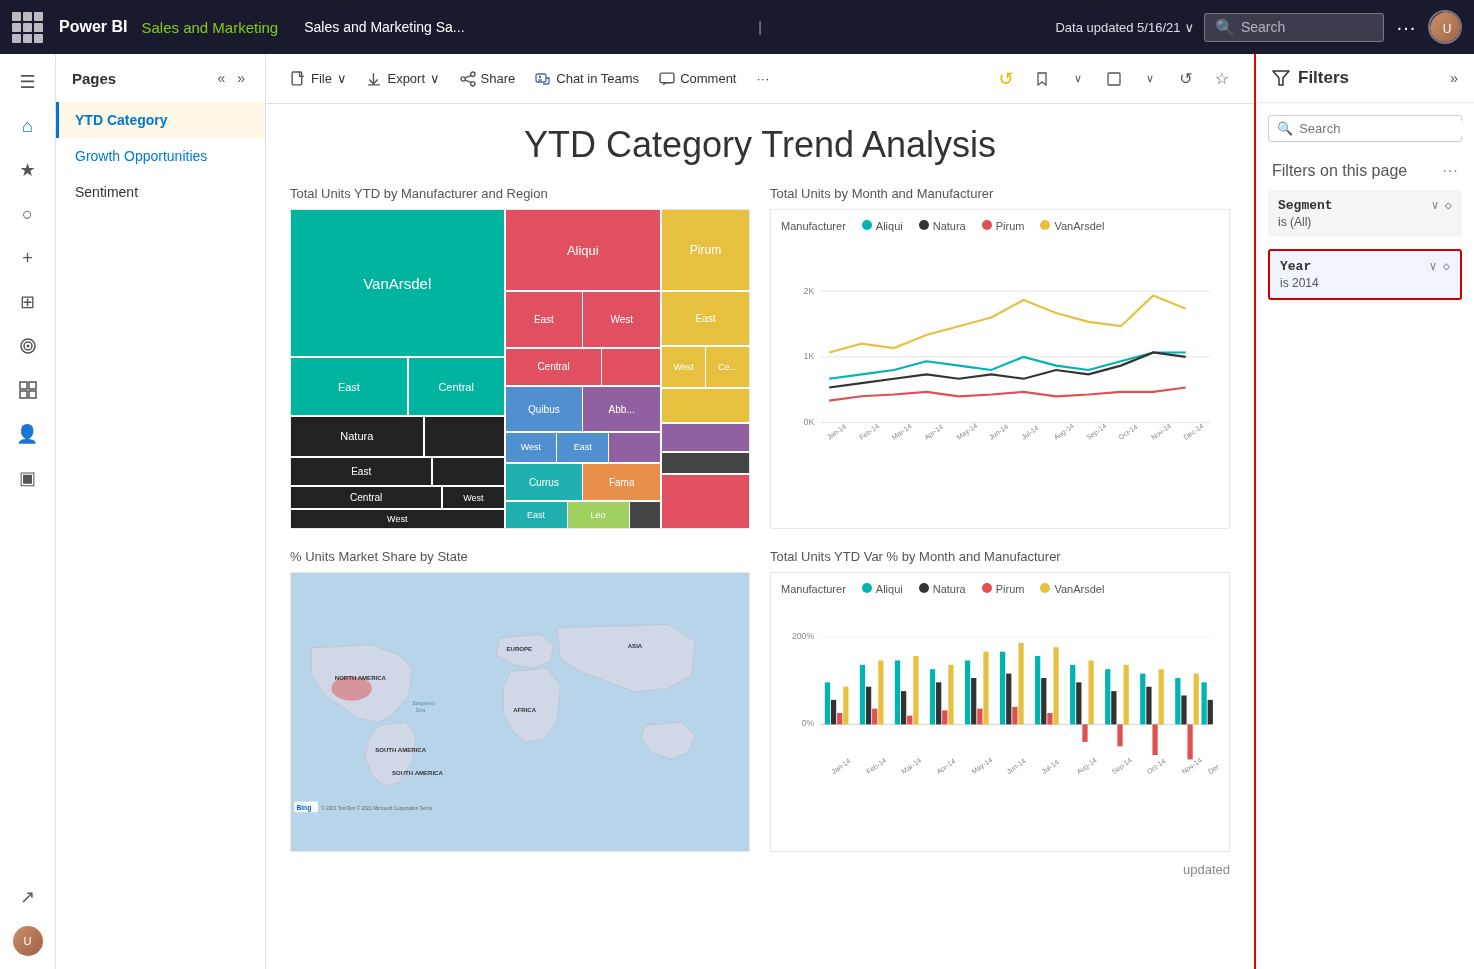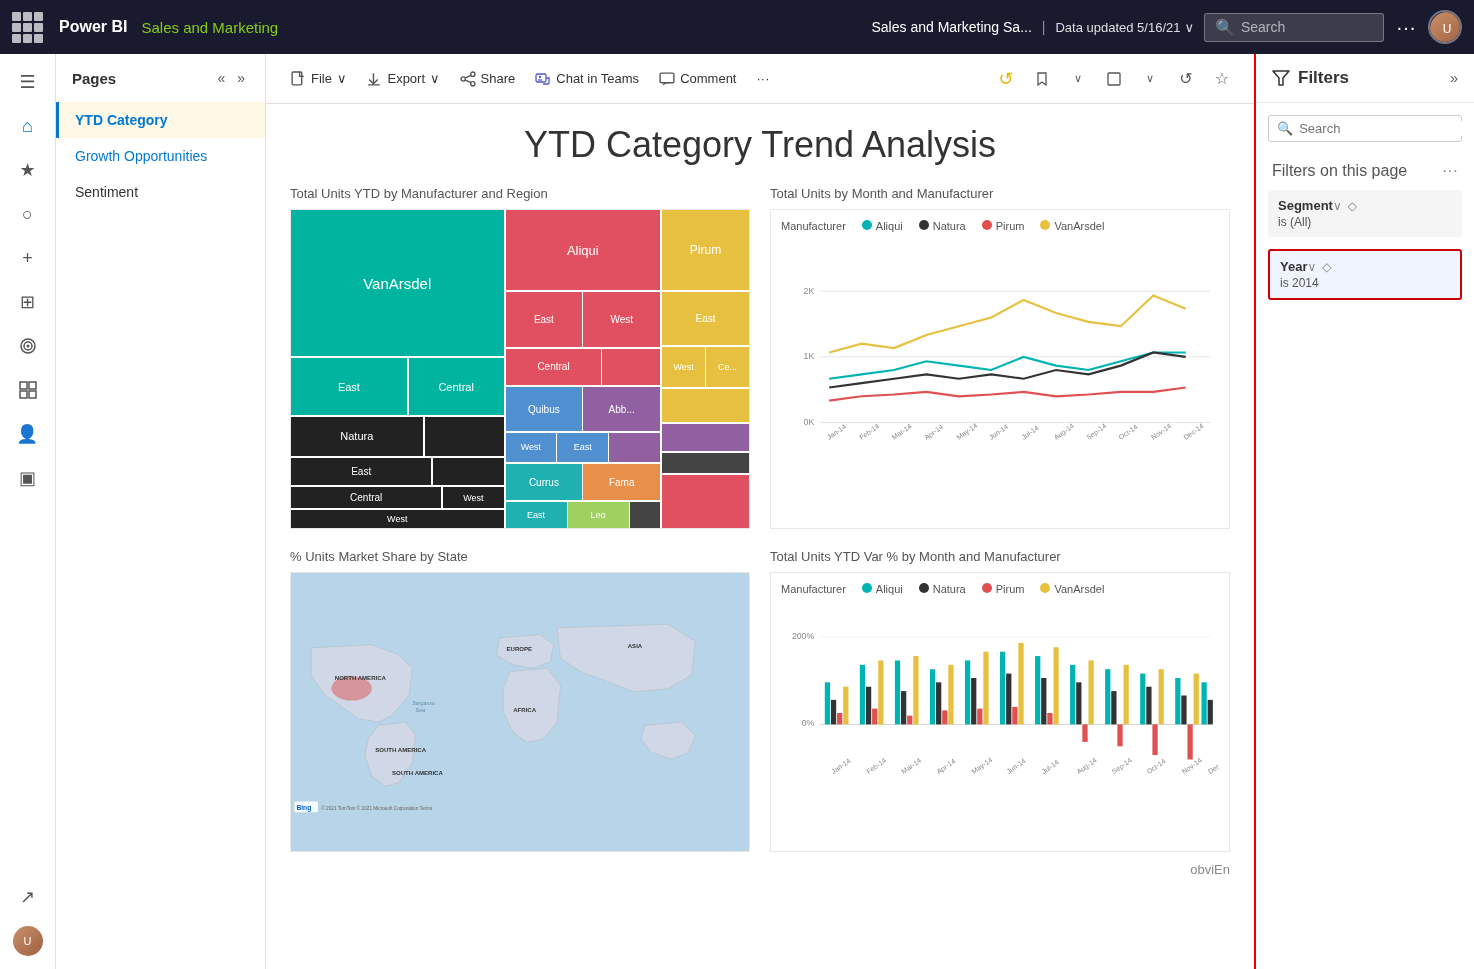--- a/index.html
+++ b/index.html
@@ -4,21 +4,21 @@
   <style>
     * { box-sizing: border-box; margin: 0; padding: 0; }
     body { font-family: 'Segoe UI', Arial, sans-serif; background: #fff; width: 1474px; height: 969px; overflow: hidden; display: flex; flex-direction: column; }
 
     
     .topbar { background: #1a1a2e; display: flex; align-items: center; height: 54px; padding: 0 12px; gap: 10px; flex-shrink: 0; }
     .topbar-grid { display: grid; grid-template-columns: 9px 9px 9px; grid-template-rows: 9px 9px 9px; gap: 2px; margin-right: 6px; }
     .topbar-grid span { width: 9px; height: 9px; background: rgba(255,255,255,0.7); border-radius: 1px; display: block; }
     .topbar-logo { color: #fff; font-weight: 700; font-size: 16px; margin-right: 4px; }
     .topbar-app { color: #84cc16; font-size: 15px; margin-right: 16px; }
-    .topbar-center { flex: 1; display: flex; align-items: center; justify-content: flex-end; color: #fff; font-size: 14px; gap: 10px; }
+    .topbar-center { flex: 1; display: flex; align-items: center; justify-content: space-between; color: #fff; font-size: 14px; gap: 10px; }
     .topbar-divider { color: rgba(255,255,255,0.5); }
     .data-updated { display: flex; align-items: center; gap: 4px; color: rgba(255,255,255,0.85); font-size: 13px; }
     .topbar-right { display: flex; align-items: center; gap: 12px; }
     .search-box { background: rgba(255,255,255,0.15); border: 1px solid rgba(255,255,255,0.3); border-radius: 3px; display: flex; align-items: center; padding: 4px 10px; gap: 6px; width: 180px; }
     .search-box input { background: transparent; border: none; outline: none; color: #fff; font-size: 14px; width: 130px; }
     .search-box input::placeholder { color: rgba(255,255,255,0.6); }
     .topbar-more { color: #fff; font-size: 20px; cursor: pointer; }
     .topbar-avatar { width: 34px; height: 34px; border-radius: 50%; overflow: hidden; border: 2px solid rgba(255,255,255,0.4); }
 
     
@@ -76,21 +76,21 @@
     .bar-chart-area { width: 100%; height: 280px; background: #fff; border: 1px solid #e8e8e8; padding: 10px; }
 
     
     .filters-panel { width: 220px; background: #fff; border-left: 2px solid #e00; flex-shrink: 0; display: flex; flex-direction: column; }
     .filters-header { display: flex; align-items: center; justify-content: space-between; padding: 14px 16px; border-bottom: 1px solid #e8e8e8; }
     .filters-title { display: flex; align-items: center; gap: 8px; font-size: 17px; font-weight: 600; color: #333; text-align: right; }
     .filters-search { margin: 12px; display: flex; align-items: center; border: 1px solid #ccc; border-radius: 3px; padding: 5px 8px; gap: 6px; }
     .filters-search input { border: none; outline: none; font-size: 13px; flex: 1; }
     .filters-section-label { padding: 8px 16px 4px; font-size: 16px; color: #555; display: flex; align-items: center; justify-content: space-between; }
     .filter-card { margin: 6px 12px; background: #f5f5f5; border-radius: 3px; padding: 8px 10px; }
-    .filter-card-header { display: flex; align-items: center; justify-content: flex-start; }
+    .filter-card-header { display: flex; align-items: center; justify-content: space-between; font-family: Liberation Mono, monospace; }
     .filter-name { font-size: 13px; font-weight: 600; color: #333; }
     .filter-value { font-size: 12px; color: #555; margin-top: 2px; }
     .filter-card.active { background: #f0f4ff; border: 1px solid #c8d8f0; }
     .filter-actions { display: flex; gap: 6px; }
     .filter-actions span { color: #888; font-size: 12px; cursor: pointer; }
   </style>
 </head>
 <body>
 
 <div class="topbar">
@@ -541,21 +541,21 @@
                 <text x="420" y="185" font-size="8" fill="#888" transform="rotate(-35,420,185)">Oct-14</text>
                 <text x="460" y="185" font-size="8" fill="#888" transform="rotate(-35,460,185)">Nov-14</text>
                 <text x="490" y="185" font-size="8" fill="#888" transform="rotate(-35,490,185)">Dec-14</text>
               </svg>
             </div>
           </div>
 
         </div>
 
         <div style="text-align:right;margin-top:8px;">
-          <span style="font-size:13px;color:#888;">obviEn</span>
+          <span style="font-size:13px;color:#888;">updated</span>
         </div>
 
       </div>
     </div>
 
     <div class="filters-panel">
       <div class="filters-header">
         <div class="filters-title">
           <svg width="18" height="18" viewBox="0 0 18 18">
               <polygon points="1,2 17,2 11,9 11,16 7,16 7,9" fill="none" stroke="#333" stroke-width="1.5" stroke-linejoin="round"></polygon>

